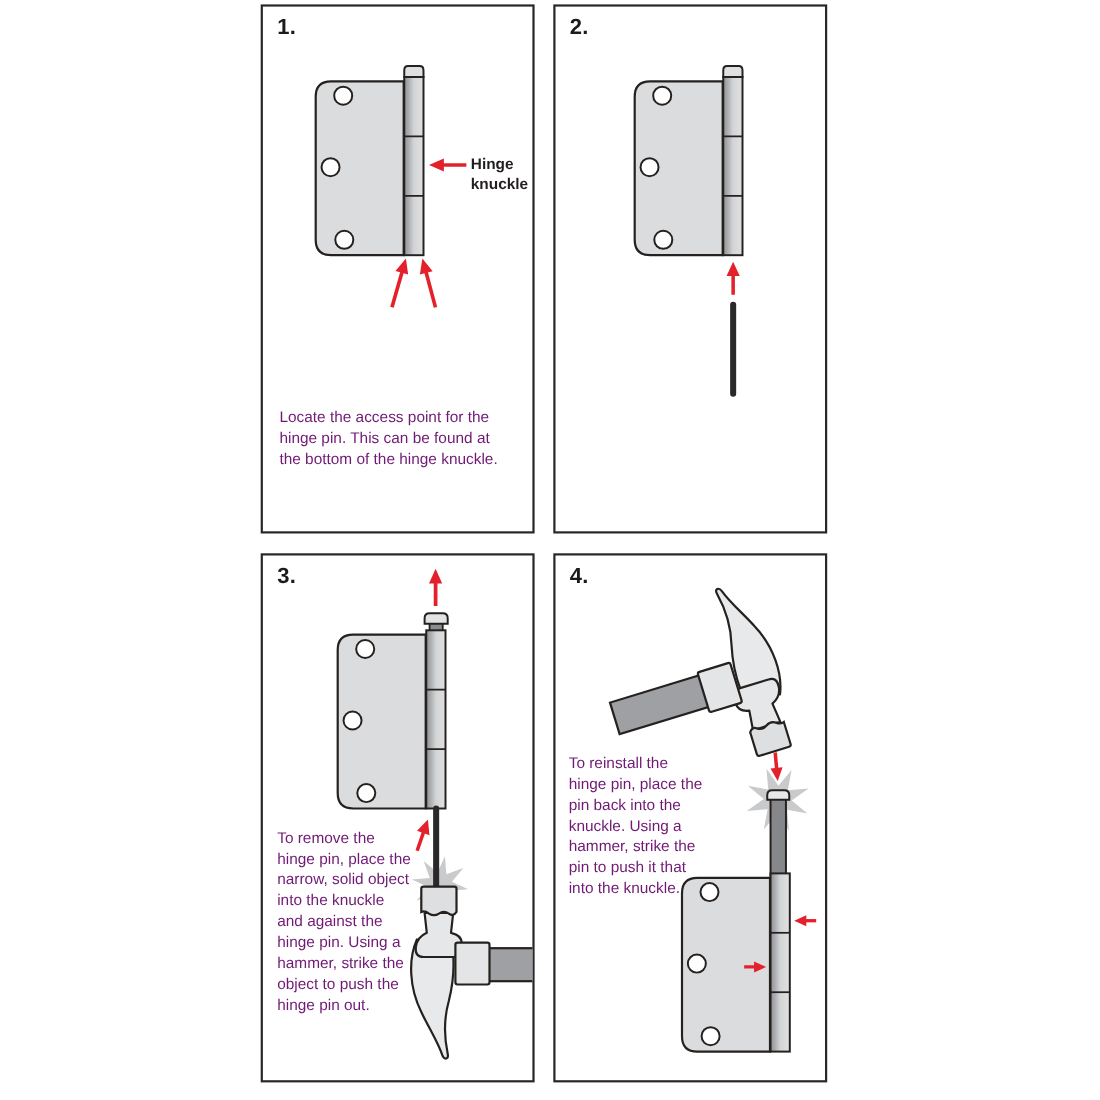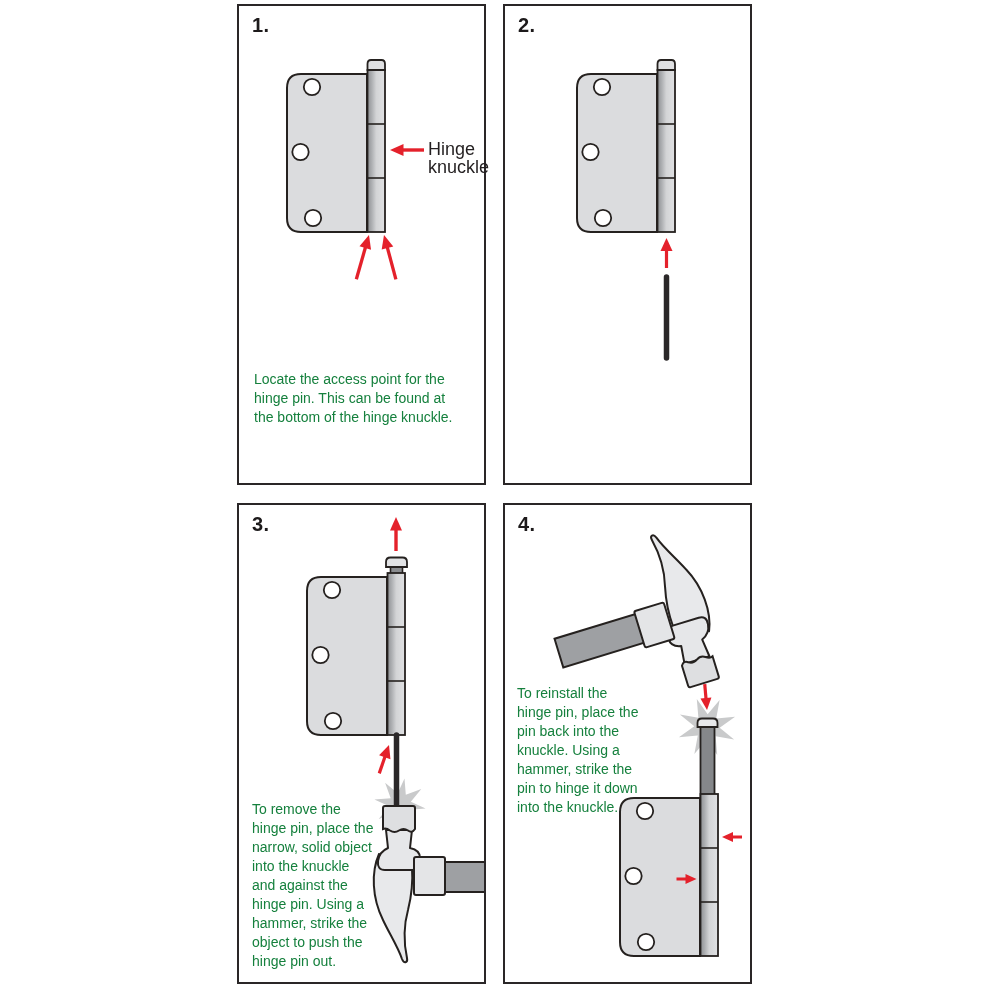--- a/index.html
+++ b/index.html
@@ -14,29 +14,29 @@
   .panel-1{left:237px;top:4px;}
   .panel-2{left:503px;top:4px;}
   .panel-3{left:237px;top:503px;}
   .panel-4{left:503px;top:503px;}
   .num{
     position:absolute;left:13px;top:8px;font-size:20px;font-weight:bold;
     letter-spacing:.3px;color:#1d1a1b;z-index:3;
   }
   .art{position:absolute;left:0;top:0;width:245px;height:477px;z-index:1;}
   .caption{
-    position:absolute;z-index:2;font-size:14px;line-height:19px;color:#15803d;
+    position:absolute;z-index:2;font-size:14px;line-height:19px;color:#701a75;
   }
   .cap-1{left:15px;top:364px;width:212px;}
   .cap-2{left:14px;top:364px;width:224px;}
-  .cap-3{left:13px;top:247px;width:124px;margin-top:48px;}
+  .cap-3{left:13px;top:247px;width:124px;}
   .cap-4{left:12px;top:179px;width:126px;}
   .callout{
     position:absolute;left:189px;top:134px;width:64px;z-index:2;
-    font-size:18px;line-height:18px;color:#231f20;
+    font-size:14px;line-height:18px;color:#231f20;font-weight:bold;
   }
 </style>
 </head>
 <body>
 
 <svg width="0" height="0" style="position:absolute" aria-hidden="true">
   <defs>
     <linearGradient id="knuckleGrad" x1="0" y1="0" x2="1" y2="0">
       <stop offset="0" stop-color="#8f9194"></stop>
       <stop offset="0.22" stop-color="#aaacaf"></stop>
@@ -144,16 +144,16 @@
       <use href="#arr26" transform="translate(202,205) rotate(175)"></use>
 
       <g>
         <rect x="195.5" y="221" width="14" height="74" fill="#85878a" stroke="#25211f" stroke-width="1.8"></rect>
         <path d="M192.5,222 L192.5,218 Q192.5,213.5 197,213.5 L208,213.5 Q212.5,213.5 212.5,218 L212.5,222 Z" fill="#e7e8ea" stroke="#25211f" stroke-width="1.8"></path>
       </g>
       <use href="#hinge-shape" transform="translate(115,293)"></use>
       <use href="#arr20" transform="translate(217,332) rotate(-90)"></use>
       <use href="#arr20" transform="translate(191.5,374) rotate(90)"></use>
     </svg>
-    <div class="caption cap-4">To reinstall the hinge pin, place the pin back into the knuckle. Using a hammer, strike the pin to hinge it down into the knuckle.</div>
+    <div class="caption cap-4">To reinstall the hinge pin, place the pin back into the knuckle. Using a hammer, strike the pin to push it that into the knuckle.</div>
   </section>
 
 </div>
 
 </body></html>

